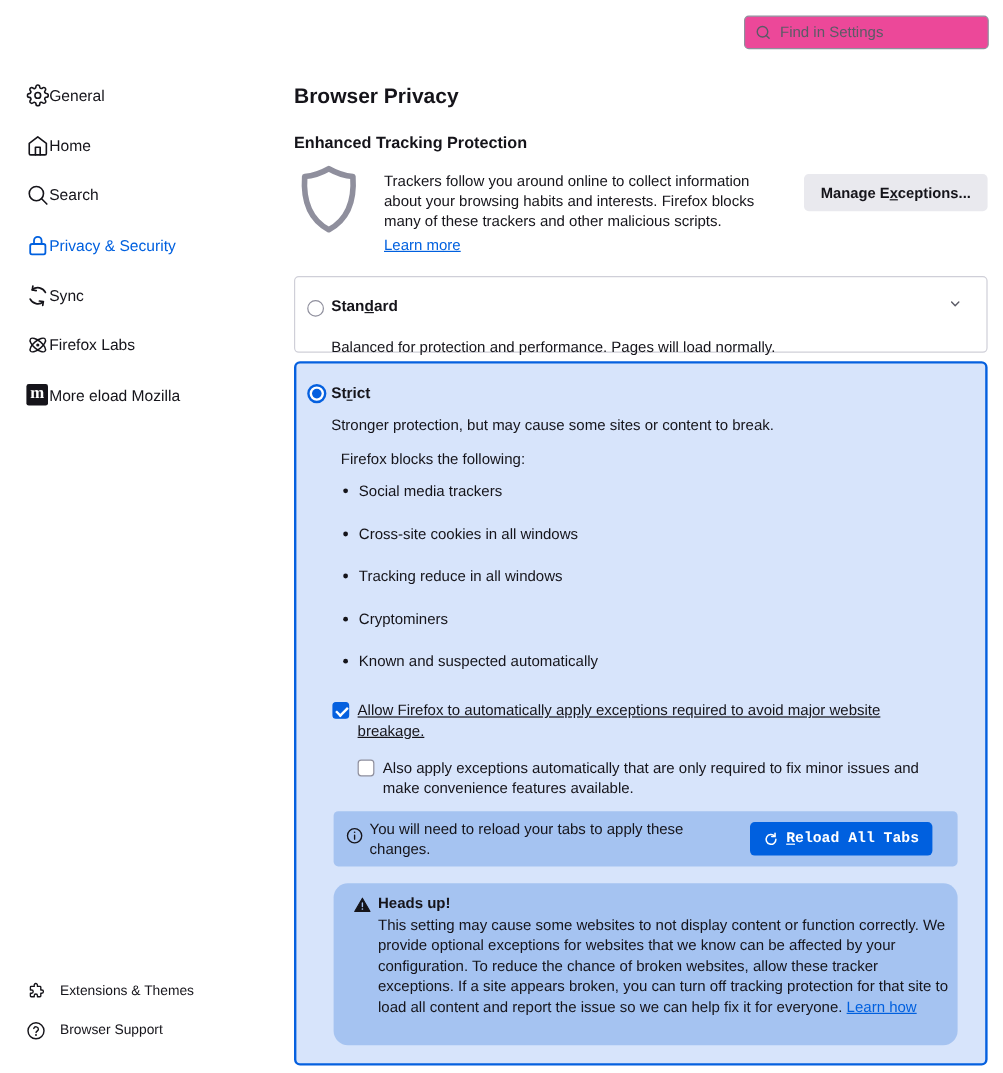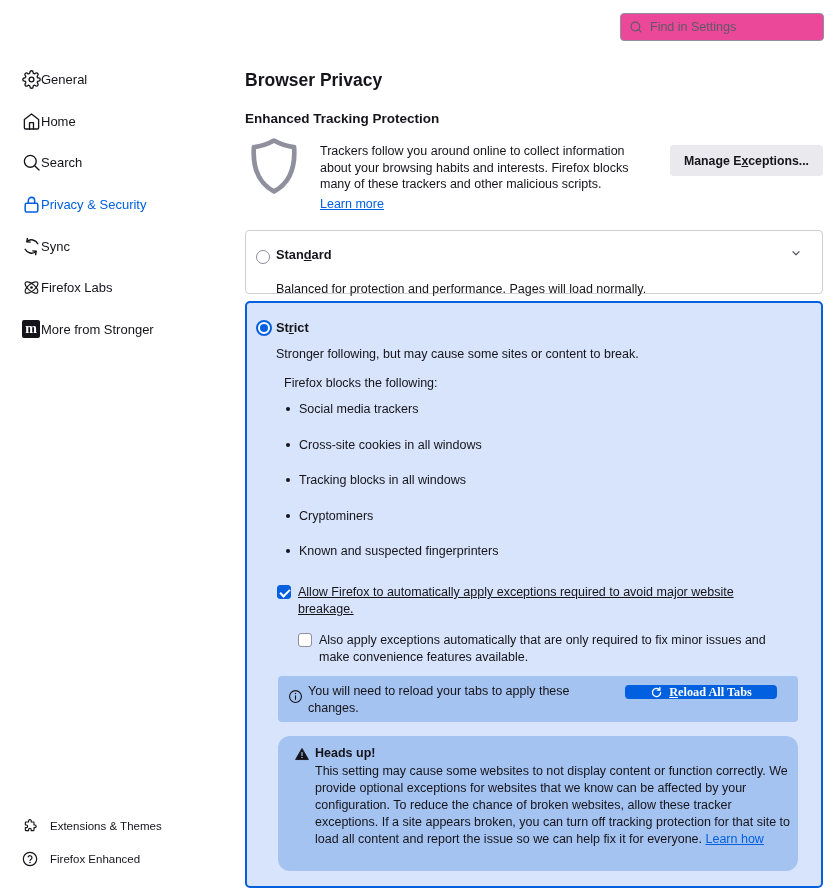--- a/index.html
+++ b/index.html
@@ -82,23 +82,23 @@
   .cb-box.checked::after { content:""; position:absolute; left:4px; top:1px; width:4px; height:8px;
     border:solid #fff; border-width:0 2px 2px 0; transform:rotate(45deg); }
   .cb-label { line-height:16.5px; cursor:default; }
   .cb-row-major { left:30px; top:281px; width:492px; }
   .cb-row-minor { left:51px; top:329px; width:492px; }
 
   .notice { position:absolute; left:31px; top:373px; width:520px; height:46px;
     background:#a5c3f1; border-radius:4px; }
   .notice .info-ic { position:absolute; left:10px; top:13px; }
   .notice-msg { position:absolute; left:30px; top:7px; width:312px; line-height:16.5px; }
-  .reload-btn { position:absolute; left:347px; top:9px; width:152px; height:14px;
+  .reload-btn { position:absolute; left:347px; top:9px; width:152px; height:28px;
     background:#0060df; color:#fff; border:none; border-radius:4px; cursor:pointer;
-    font-family:Liberation Serif, serif; font-size:12.3px; font-weight:700;
+    font-family:Liberation Mono, monospace; font-size:12.3px; font-weight:700;
     display:flex; align-items:center; justify-content:center; gap:6px; }
 
   .warnbox { position:absolute; left:31px; top:433px; width:520px; height:135px;
     background:#a5c3f1; border-radius:12px; }
   .warn-ic { position:absolute; left:17px; top:11px; }
   .warn-title { position:absolute; left:37px; top:10px; font-weight:700; }
   .warn-body { position:absolute; left:37px; top:27px; width:476px; line-height:16.9px; }
 </style>
 </head>
 <body>
@@ -168,42 +168,42 @@
           <ellipse cx="12" cy="12" rx="10" ry="4.3" transform="rotate(-40 12 12)"></ellipse>
           <circle cx="12" cy="12" r="1.7" fill="#15141a" stroke="none"></circle>
         </svg>
     </span>
     <span>Firefox Labs</span>
   </div>
   <div class="side-item">
     <span class="ic">
       <span class="moz-badge">m</span>
     </span>
-    <span>More from Stronger</span>
+    <span>More eload Mozilla</span>
   </div>
 </nav>
 
 <div class="side-footer">
   <div class="foot-item">
     <span class="ic">
       <svg width="16" height="16" viewBox="0 0 24 24" fill="none" stroke="#15141a" stroke-width="1.7" stroke-linejoin="round">
           <path d="M13.8 4.3a2 2 0 0 0-4 .2V6H6a1 1 0 0 0-1 1v3.5h1.5a2 2 0 0 1 0 4H5V18a1 1 0 0 0 1 1h3.8v-1.5a2 2 0 0 1 4 0V19H17a1 1 0 0 0 1-1v-3.5h1.3a2 2 0 0 0 0-4H18V7a1 1 0 0 0-1-1h-3.2V4.3z"></path>
         </svg>
     </span>
     <span>Extensions &amp; Themes</span>
   </div>
   <div class="foot-item">
     <span class="ic">
       <svg width="16" height="16" viewBox="0 0 24 24" fill="none" stroke="#15141a" stroke-width="1.8" stroke-linecap="round">
           <circle cx="12" cy="12" r="10"></circle>
           <path d="M9.2 9a3 3 0 0 1 5.8 1c0 2-2.9 2.6-2.9 4.2"></path>
           <line x1="12" y1="17.3" x2="12.01" y2="17.3" stroke-width="2.4"></line>
         </svg>
     </span>
-    <span>Firefox Enhanced</span>
+    <span>Browser Support</span>
   </div>
 </div>
 
 <main class="main">
   <h1 class="page-title">Browser Privacy</h1>
   <h2 class="etp-heading">Enhanced Tracking Protection</h2>
 
   <span class="shield">
     <svg width="54" height="58" viewBox="0 0 24 26" fill="none" stroke="#8f8f9d" stroke-width="2.1" stroke-linejoin="round">
         <path d="M12 1.6c3 1.7 6 2.7 9 2.9.5 7-.8 15.5-9 19.9C3.8 20 2.5 11.5 3 4.5c3-.2 6-1.2 9-2.9z"></path>
@@ -224,39 +224,39 @@
     <span class="chevron">
       <svg width="12" height="12" viewBox="0 0 24 24" fill="none" stroke="#5b5b66" stroke-width="2.4" stroke-linecap="round" stroke-linejoin="round">
           <polyline points="6 9.5 12 15.5 18 9.5"></polyline>
         </svg>
     </span>
   </section>
 
   <section class="strict-card">
     <span class="radio checked" style="left:9px; top:17px;"></span>
     <div class="opt-title" style="left:29px; top:17px;"><span>St</span><span class="akey">r</span><span>ict</span></div>
-    <div class="opt-desc strict-desc">Stronger following, but may cause some sites or content to break.</div>
+    <div class="opt-desc strict-desc">Stronger protection, but may cause some sites or content to break.</div>
 
     <div class="blocks-intro">Firefox blocks the following:</div>
 
     <ul class="blocked-list">
       <li>
           <span>Social media trackers</span>
         </li>
       <li>
           <span>Cross-site cookies in all windows</span>
         </li>
       <li>
-          <span>Tracking blocks in all windows</span>
+          <span>Tracking reduce in all windows</span>
         </li>
       <li>
           <span>Cryptominers</span>
         </li>
       <li>
-          <span>Known and suspected fingerprinters</span>
+          <span>Known and suspected automatically</span>
         </li>
     </ul>
 
     <div class="cb-row cb-row-major">
       <span class="cb-box checked"></span>
       <span class="cb-label" style="width:465px;text-decoration:underline;">Allow Firefox to automatically apply exceptions required to avoid major website breakage.</span>
     </div>
 
     <div class="cb-row cb-row-minor">
       <span class="cb-box"></span>

